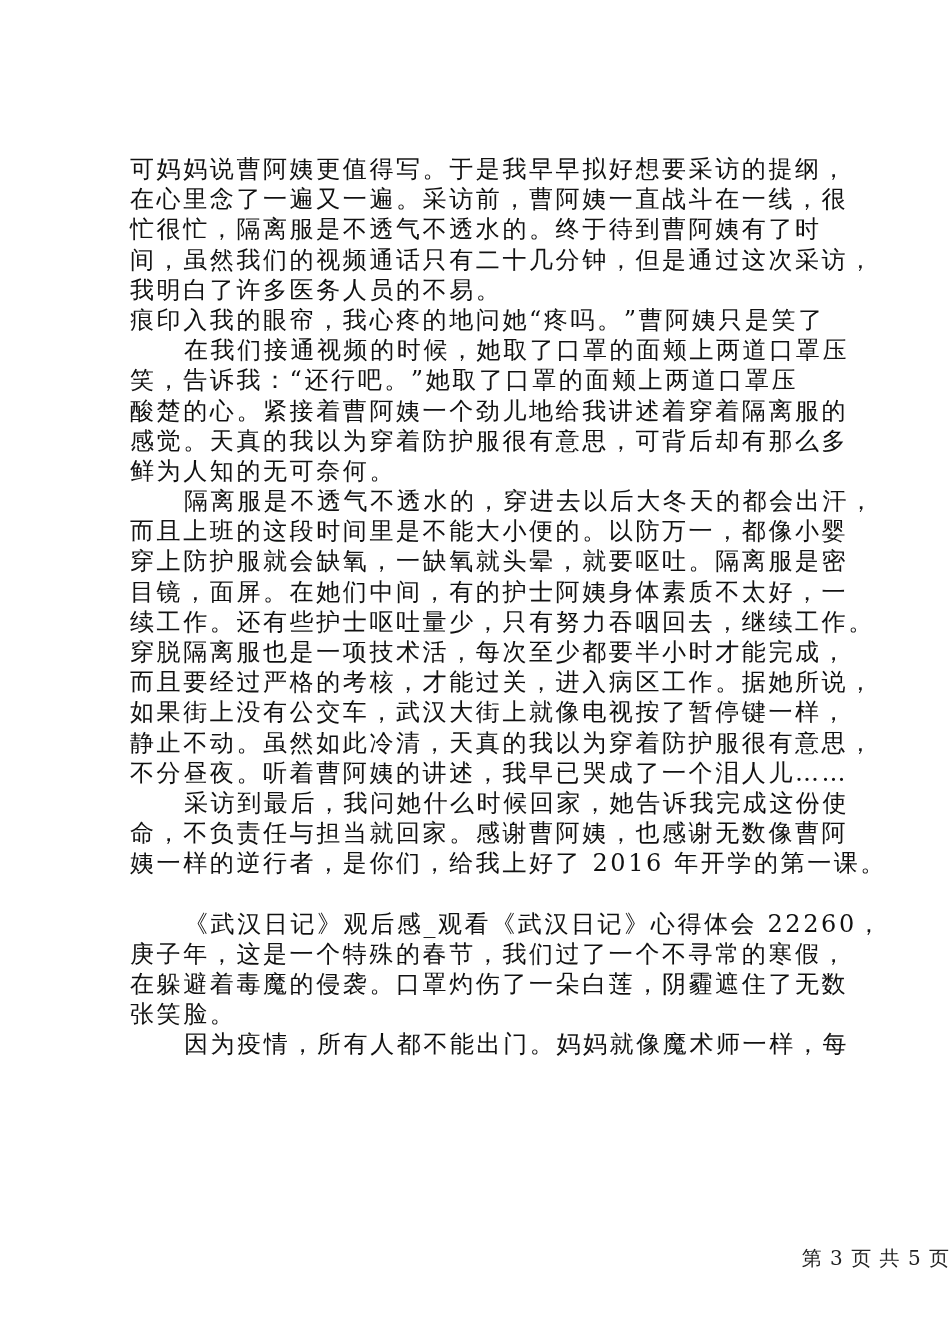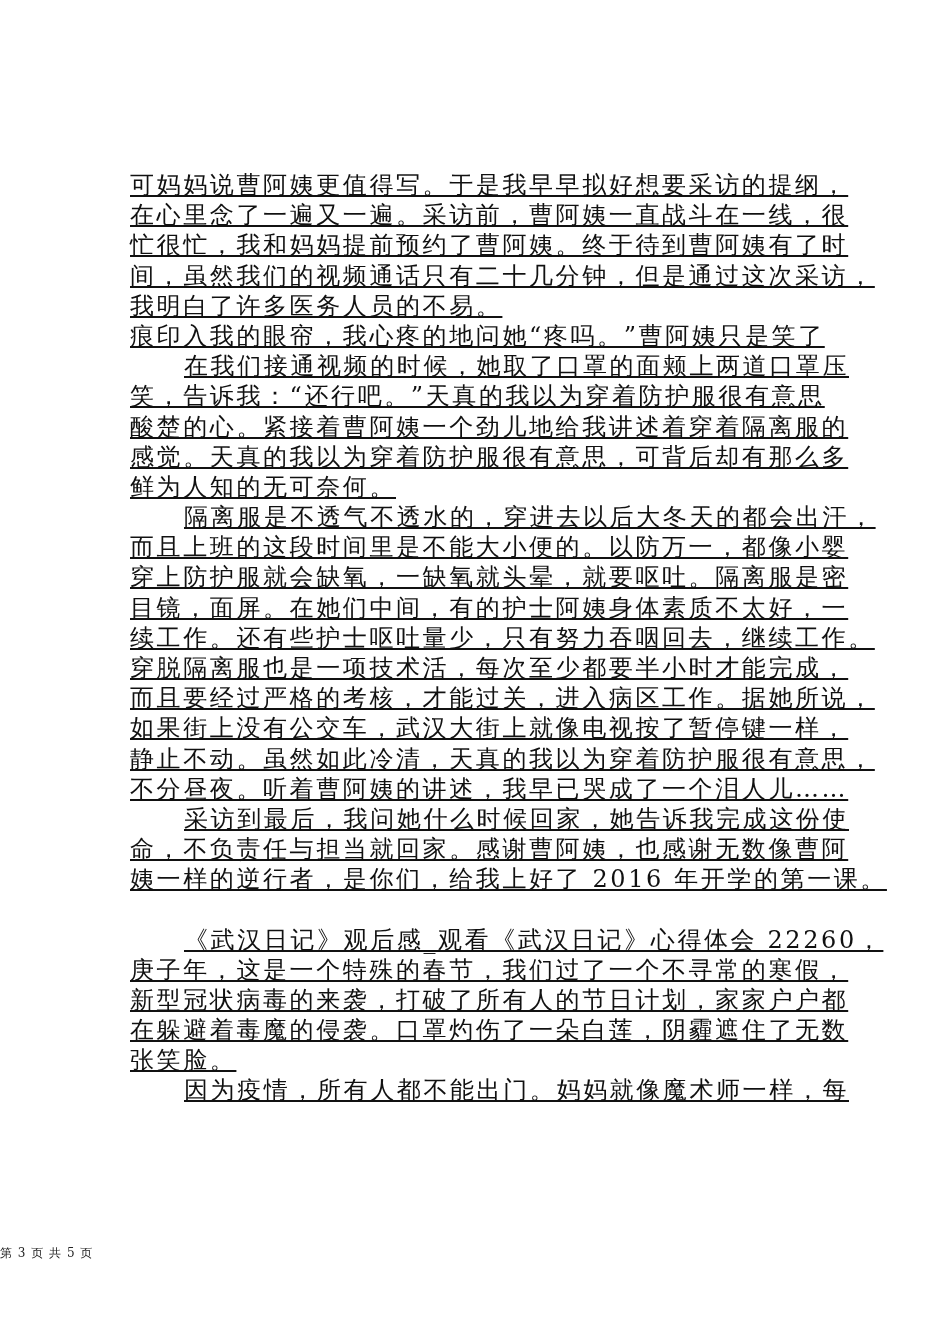--- a/index.html
+++ b/index.html
@@ -2,54 +2,53 @@
 <html><head>
 <meta charset="utf-8">
 <style>
   html, body { margin: 0; padding: 0; background: #ffffff; }
   body { width: 950px; height: 1344px; position: relative; overflow: hidden; }
   .page {
     position: absolute; left: 0; top: 0; width: 950px; height: 1344px;
     background: #ffffff;
   }
   .content {
-    position: absolute; left: 130px; top: 170px; width: 715px;
+    position: absolute; left: 130px; top: 154px; width: 715px;
     font-family: "DejaVu Serif", "Liberation Serif", serif;
     font-size: 24px; line-height: 30.2px; color: #111111;
     letter-spacing: 2.6px;
-    text-decoration: underline;
   }
   .line { white-space: nowrap; height: 30.2px; }
   .indent { padding-left: 54px; }
   .gap { height: 30px; }
   .footer {
     position: absolute; left: 0; width: 950px; top: 1245px;
-    text-align: left;
+    text-align: right;
     font-family: "DejaVu Serif", "Liberation Serif", serif;
-    font-size: 12px; color: #222; letter-spacing: 1px;
+    font-size: 20px; color: #222; letter-spacing: 1px;
   }
 </style>
 </head>
 <body>
 
 <div class="page">
   <div class="content">
 
     <div>
       <div class="line">可妈妈说曹阿姨更值得写。于是我早早拟好想要采访的提纲，</div>
       <div class="line">在心里念了一遍又一遍。采访前，曹阿姨一直战斗在一线，很</div>
-      <div class="line">忙很忙，我和妈妈提前预约了曹阿姨。终于待到曹阿姨有了时</div>
+      <div class="line">忙很忙，隔离服是不透气不透水的。终于待到曹阿姨有了时</div>
       <div class="line">间，虽然我们的视频通话只有二十几分钟，但是通过这次采访，</div>
       <div class="line">我明白了许多医务人员的不易。</div>
     </div>
 
     <div>
       <div class="line">痕印入我的眼帘，我心疼的地问她“疼吗。”曹阿姨只是笑了</div>
       <div class="line indent">在我们接通视频的时候，她取了口罩的面颊上两道口罩压</div>
-      <div class="line">笑，告诉我：“还行吧。”天真的我以为穿着防护服很有意思</div>
+      <div class="line">笑，告诉我：“还行吧。”她取了口罩的面颊上两道口罩压</div>
       <div class="line">酸楚的心。紧接着曹阿姨一个劲儿地给我讲述着穿着隔离服的</div>
       <div class="line">感觉。天真的我以为穿着防护服很有意思，可背后却有那么多</div>
       <div class="line">鲜为人知的无可奈何。</div>
     </div>
 
     <div>
       <div class="line indent">隔离服是不透气不透水的，穿进去以后大冬天的都会出汗，</div>
       <div class="line">而且上班的这段时间里是不能大小便的。以防万一，都像小婴</div>
       <div class="line">穿上防护服就会缺氧，一缺氧就头晕，就要呕吐。隔离服是密</div>
       <div class="line">目镜，面屏。在她们中间，有的护士阿姨身体素质不太好，一</div>
@@ -65,21 +64,20 @@
       <div class="line indent">采访到最后，我问她什么时候回家，她告诉我完成这份使</div>
       <div class="line">命，不负责任与担当就回家。感谢曹阿姨，也感谢无数像曹阿</div>
       <div class="line">姨一样的逆行者，是你们，给我上好了 2016 年开学的第一课。</div>
     </div>
 
     <div class="gap"></div>
 
     <div>
       <div class="line indent">《武汉日记》观后感_观看《武汉日记》心得体会 22260，</div>
       <div class="line">庚子年，这是一个特殊的春节，我们过了一个不寻常的寒假，</div>
-      <div class="line">新型冠状病毒的来袭，打破了所有人的节日计划，家家户户都</div>
       <div class="line">在躲避着毒魔的侵袭。口罩灼伤了一朵白莲，阴霾遮住了无数</div>
       <div class="line">张笑脸。</div>
     </div>
 
     <div>
       <div class="line indent">因为疫情，所有人都不能出门。妈妈就像魔术师一样，每</div>
     </div>
 
   </div>
 

